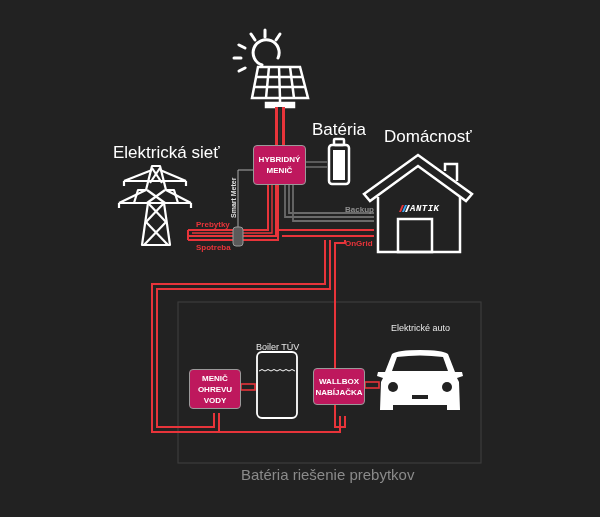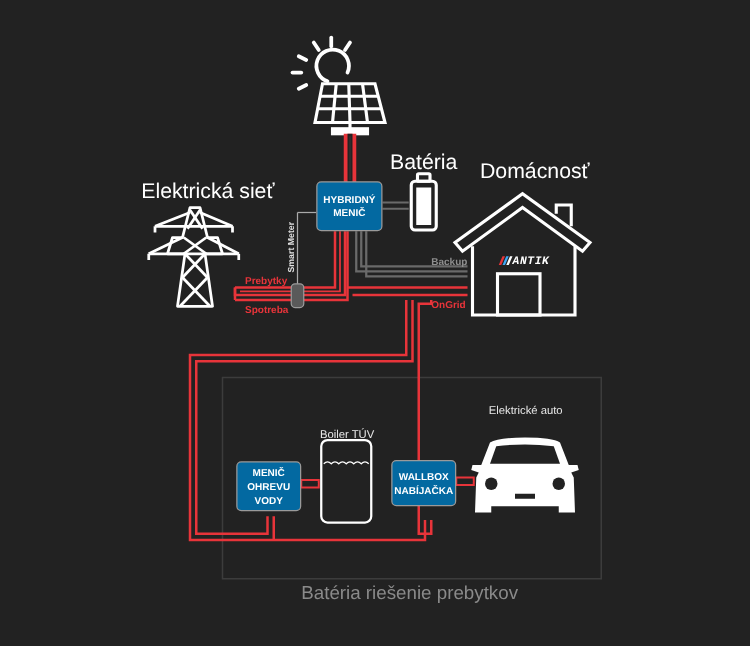--- a/index.html
+++ b/index.html
@@ -3,21 +3,21 @@
 <meta charset="utf-8">
 <style>
   html, body { margin: 0; padding: 0; background: #222222; }
   body { width: 600px; height: 517px; position: relative; overflow: hidden; font-family: "Liberation Sans", sans-serif; }
   svg { position: absolute; left: 0; top: 0; }
   .lbl { position: absolute; color: #ffffff; white-space: nowrap; font-family: "Liberation Sans", sans-serif; }
   .big { font-size: 17px; }
   .small-white { font-size: 9px; color: #e8e8e8; }
   .red-lbl { font-size: 8px; font-weight: bold; color: #e8343a; }
   .gray-lbl { font-size: 8px; font-weight: bold; color: #8e8e8e; }
-  .box { position: absolute; background: #0369a1; border: 1px solid #9a9a9a; border-radius: 4px; color: #ffffff; font-weight: bold; font-size: 8px; text-align: center; line-height: 11px; display: flex; align-items: center; justify-content: center; box-sizing: border-box; }
+  .box { position: absolute; background: #be185d; border: 1px solid #9a9a9a; border-radius: 4px; color: #ffffff; font-weight: bold; font-size: 8px; text-align: center; line-height: 11px; display: flex; align-items: center; justify-content: center; box-sizing: border-box; }
   .meter-label { position: absolute; transform: rotate(-90deg); transform-origin: left top; font-size: 7px; font-weight: bold; color: #e0e0e0; }
   .footer { font-size: 15px; color: #8a8a8a; }
   .antik { position: absolute; font-size: 9px; font-weight: bold; font-style: italic; color: #ffffff; letter-spacing: 0.5px; }
 </style>
 </head>
 <body>
 
 <svg width="600" height="517" viewBox="0 0 600 517">
 
   <rect x="178" y="302" width="303" height="161" fill="none" stroke="#3c3c3c" stroke-width="1.2"></rect>

